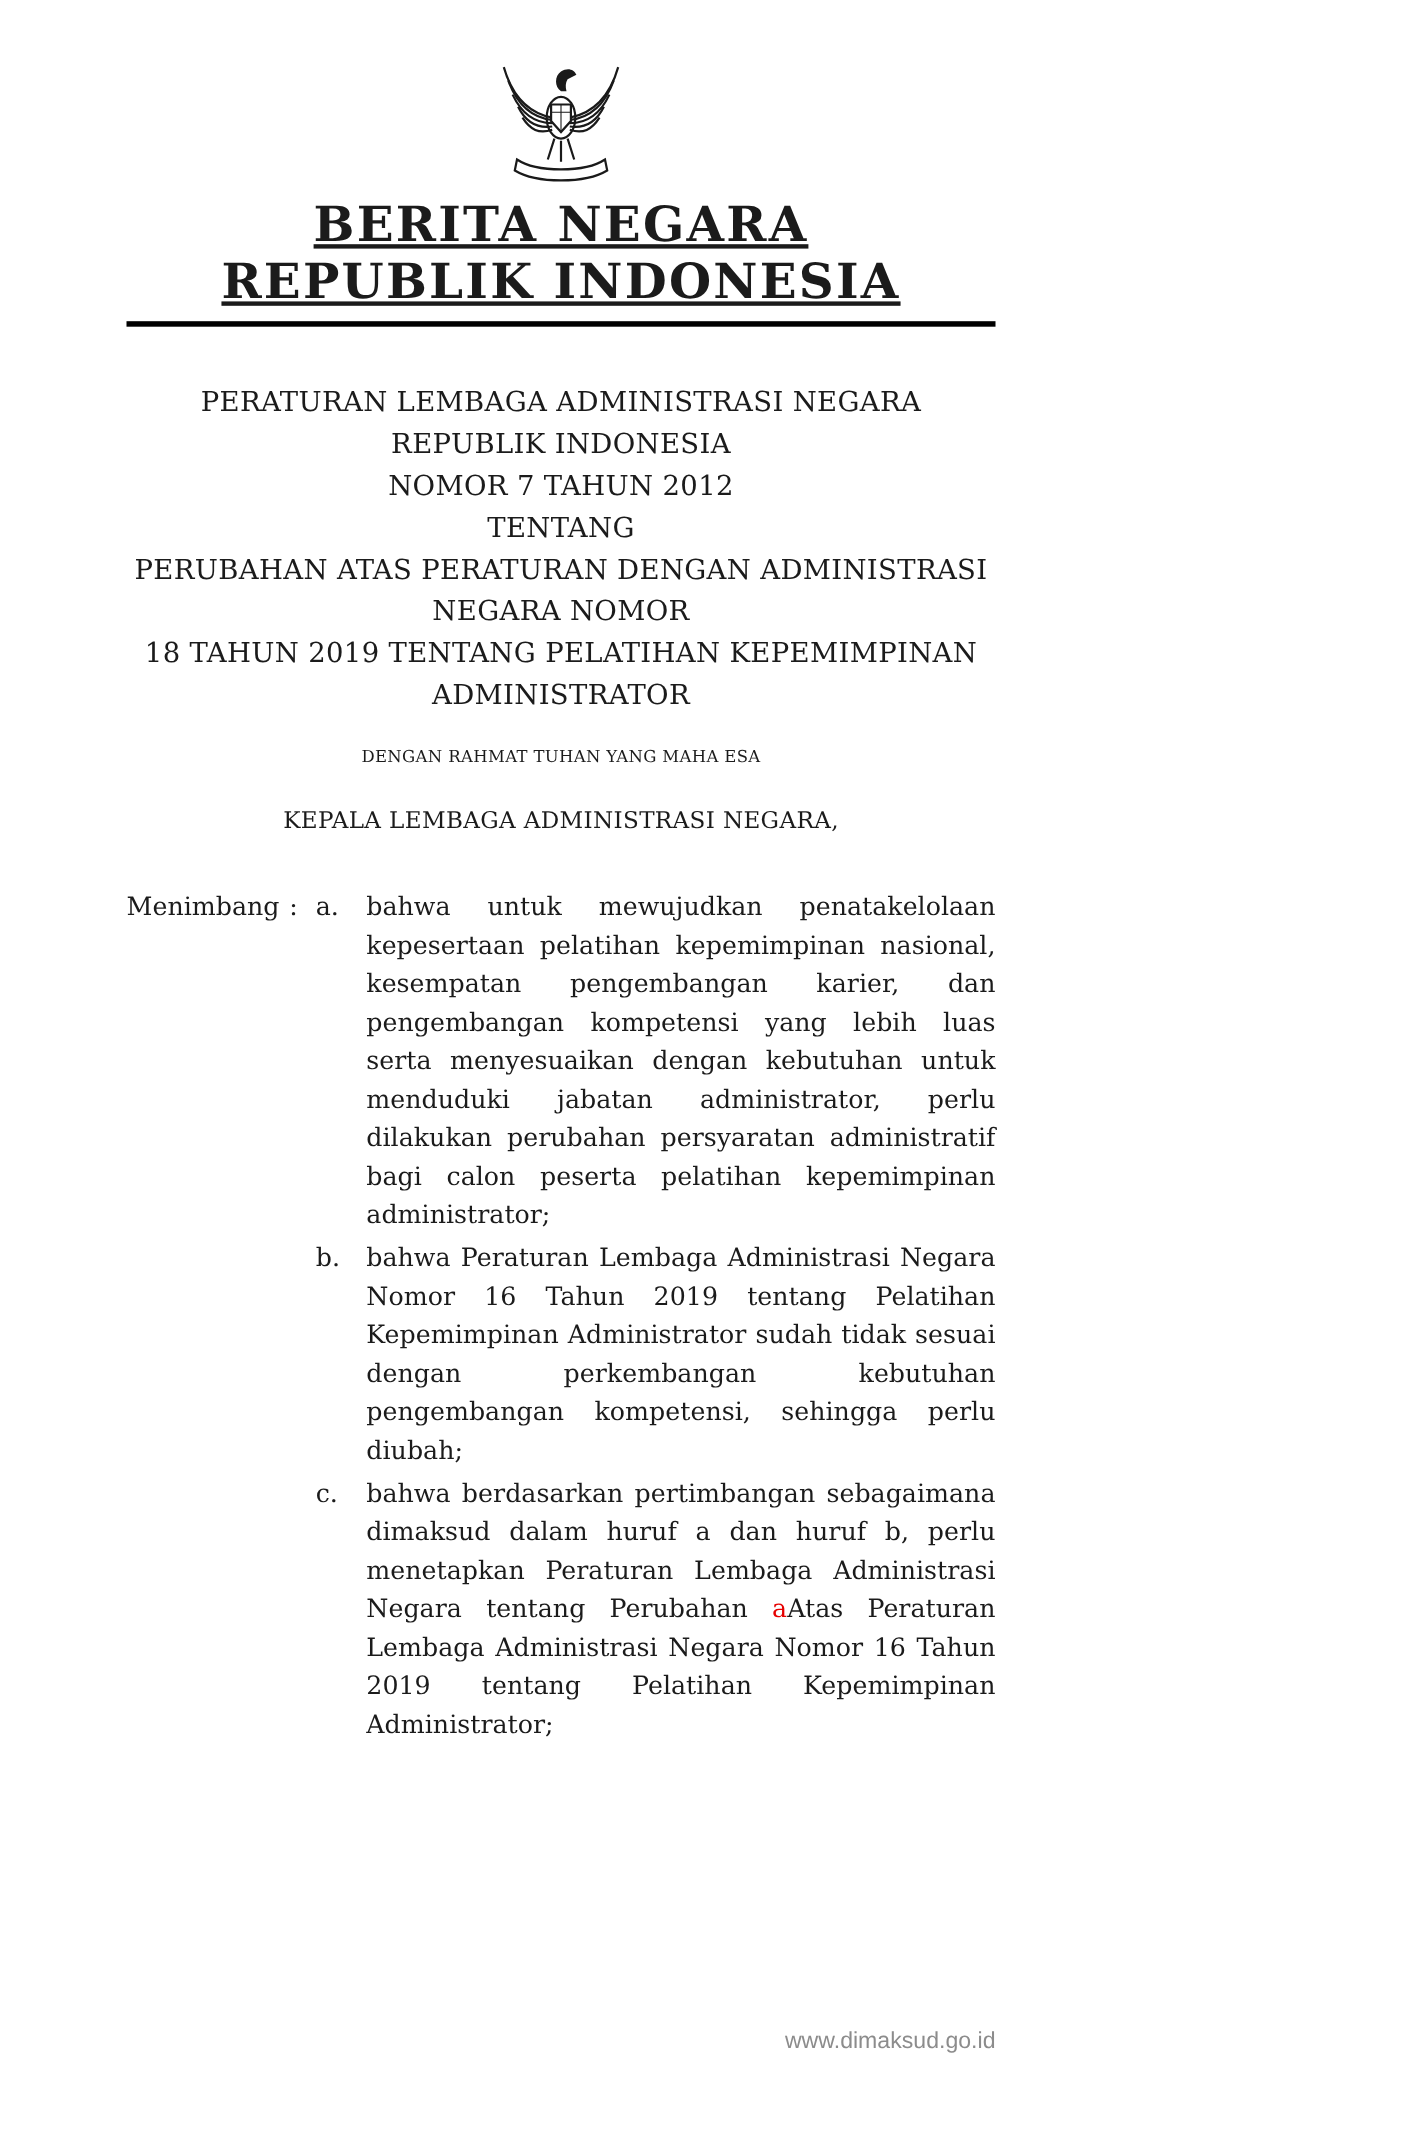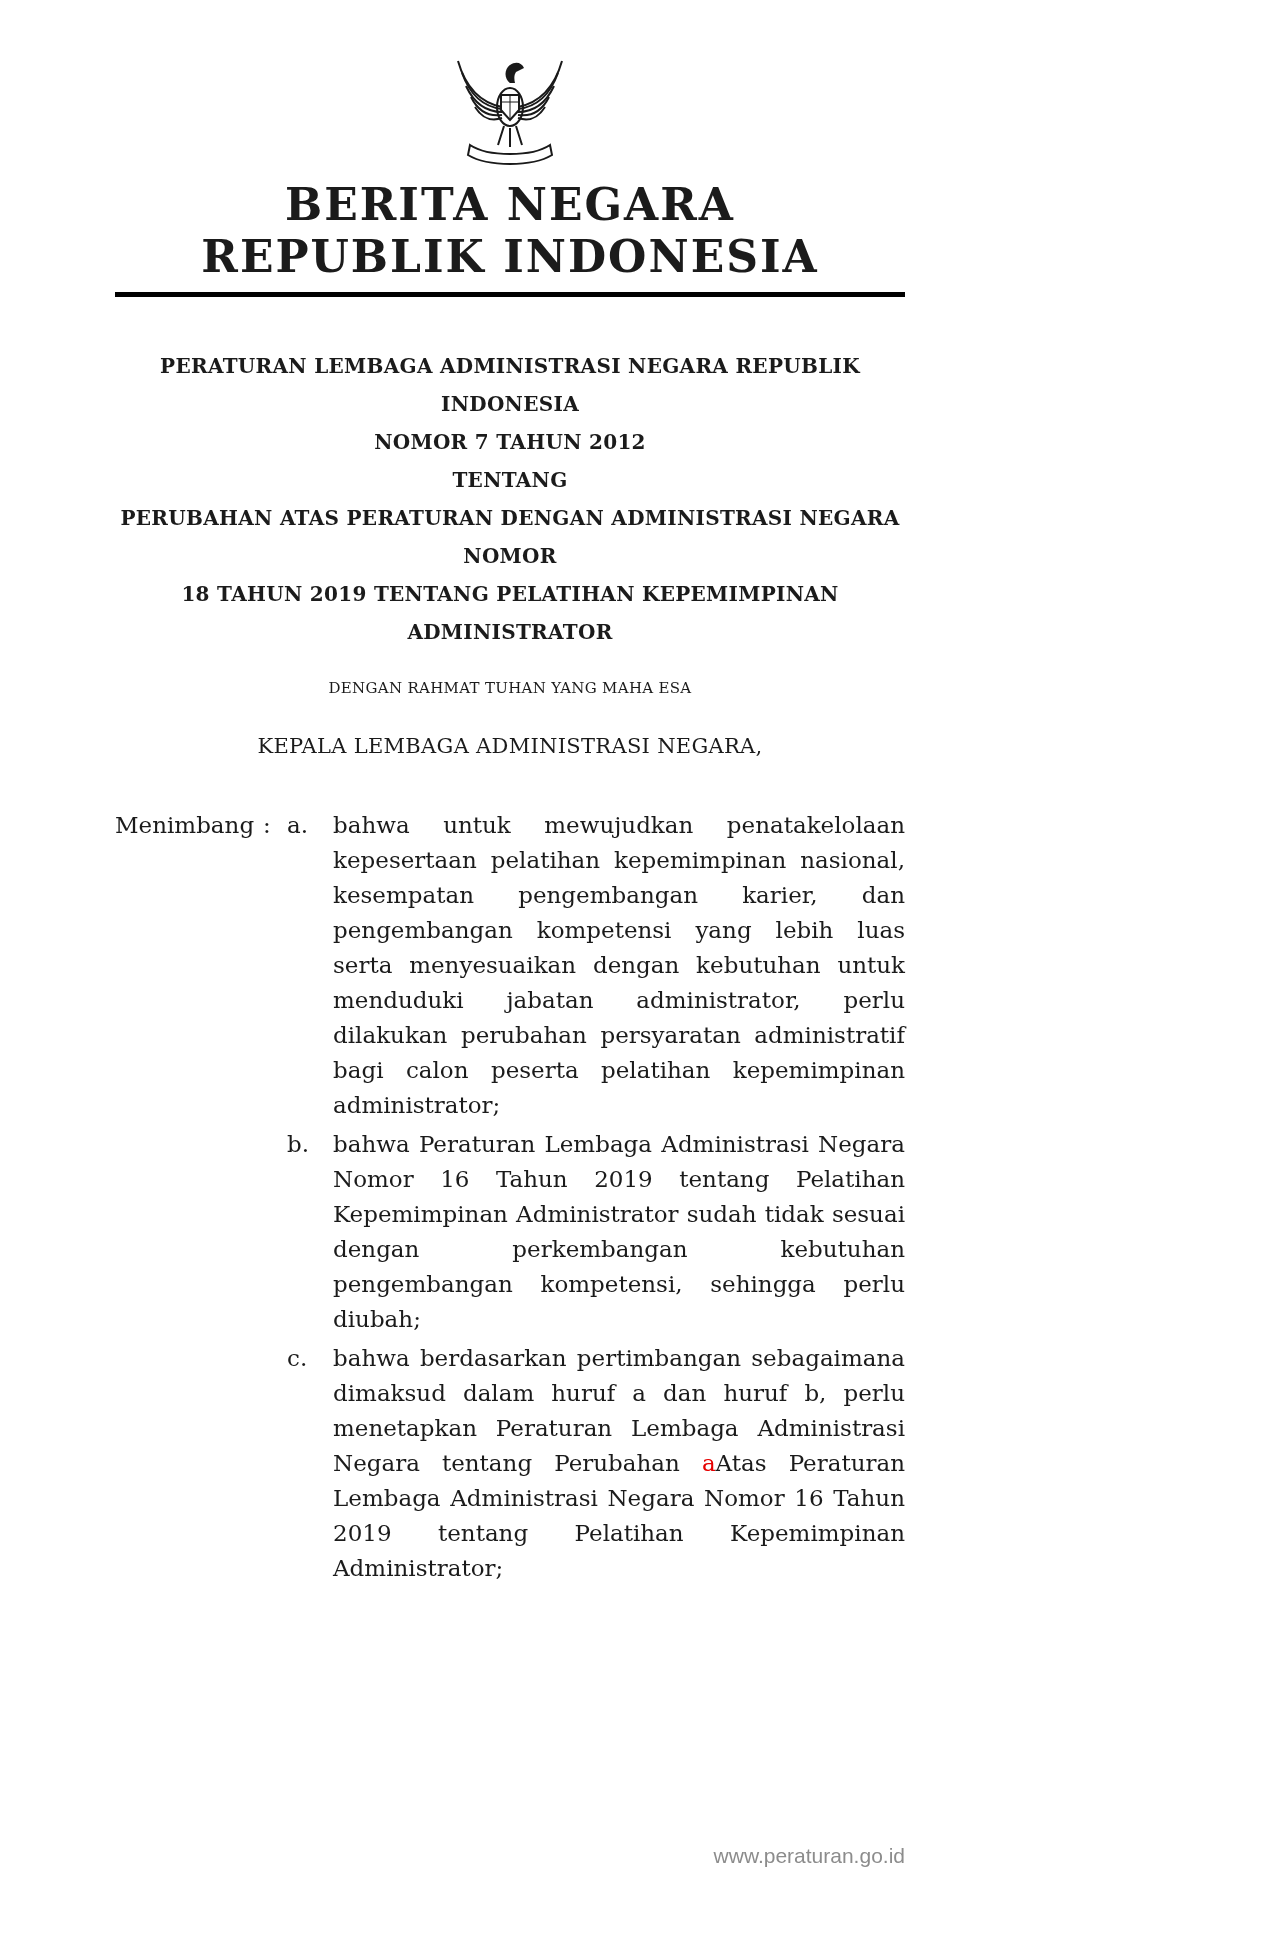--- a/index.html
+++ b/index.html
@@ -26,41 +26,41 @@
     justify-content: center;
     padding-top: 45px;
   }
   .masthead {
     margin-top: 12px;
     text-align: center;
     font-weight: bold;
     font-size: 44px;
     line-height: 52px;
     letter-spacing: 2px;
+    text-decoration: underline;
   }
   .rule {
     height: 5px;
     background: var(--rule-color, #000000);
     margin-top: 9px;
   }
   .issue-row {
     display: flex;
     margin-top: 7px;
     font-size: 22px;
     line-height: 31px;
   }
   .issue-number { width: 285px; }
   .issue-subject { width: 505px; text-align: justify; }
   .title-block {
     margin-top: 50px;
     text-align: center;
-    font-size: 20px;
+    font-size: 25px;
     line-height: 38px;
     letter-spacing: 0.3px;
-    font-weight: bold;
   }
   .invocation {
     margin-top: 28px;
     text-align: center;
     font-size: 15px;
     letter-spacing: 0.3px;
   }
   .authority {
     margin-top: 37px;
     text-align: center;
@@ -156,14 +156,14 @@
       <div class="cons-row">
         <div class="cons-label"></div>
         <div class="cons-colon"></div>
         <div class="cons-letter">c.</div>
         <div class="cons-text"><span>bahwa berdasarkan pertimbangan sebagaimana dimaksud dalam huruf a dan huruf b, perlu menetapkan Peraturan Lembaga Administrasi Negara tentang Perubahan </span><span class="deleted">a</span><span>Atas Peraturan Lembaga Administrasi Negara Nomor 16 Tahun 2019 tentang Pelatihan Kepemimpinan Administrator;</span></div>
       </div>
 
     </div>
   </div>
 
-  <div class="watermark">www.peraturan.go.id</div>
+  <div class="watermark">www.dimaksud.go.id</div>
 </div>
 
 </body></html>

